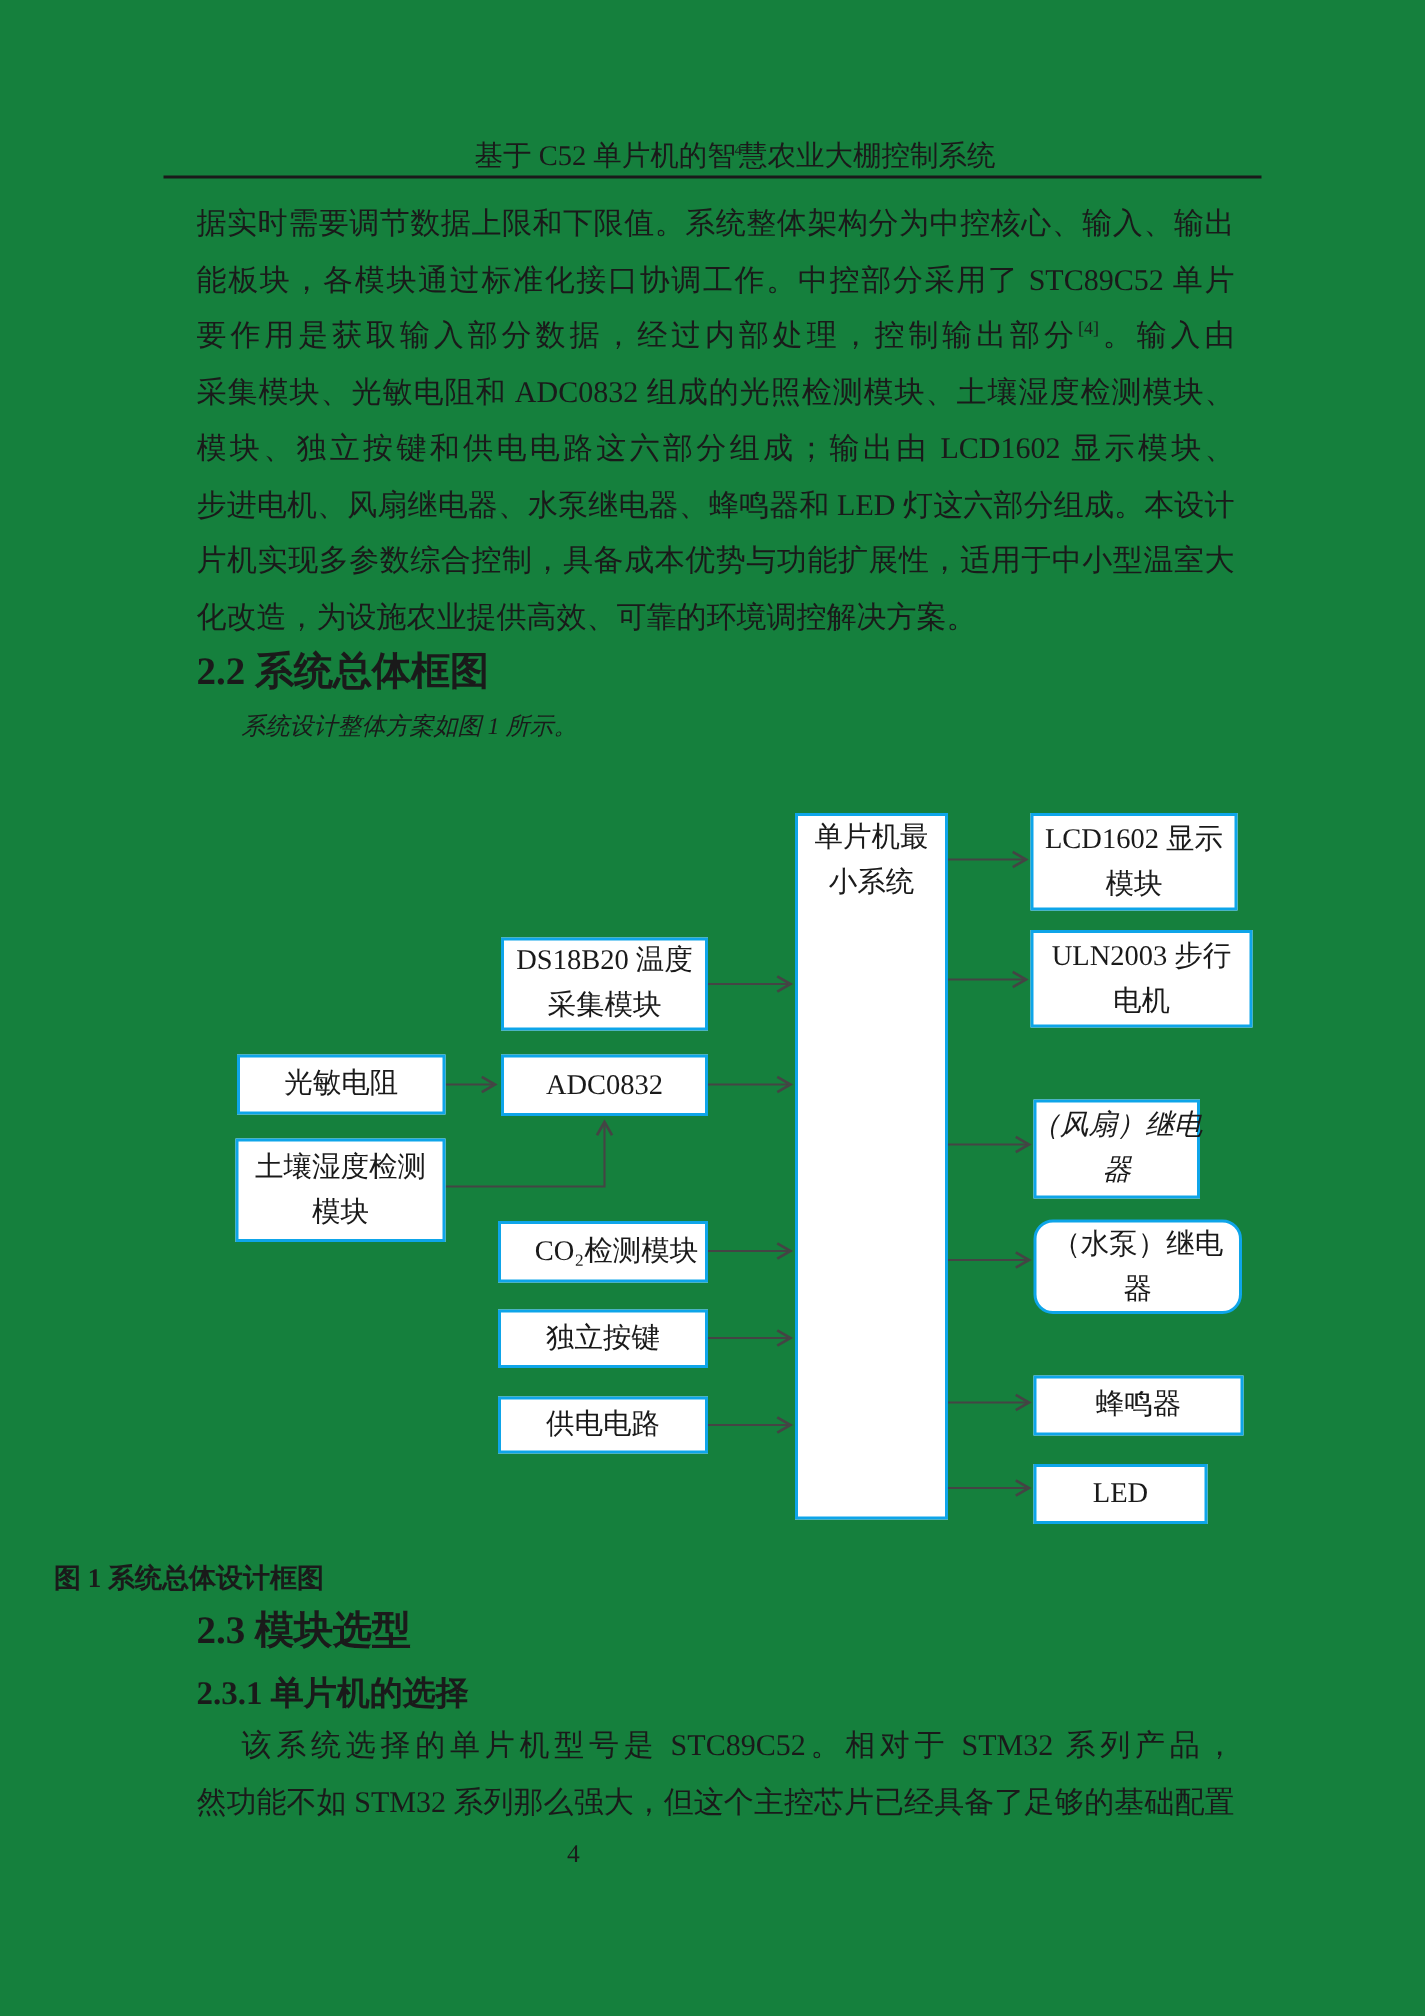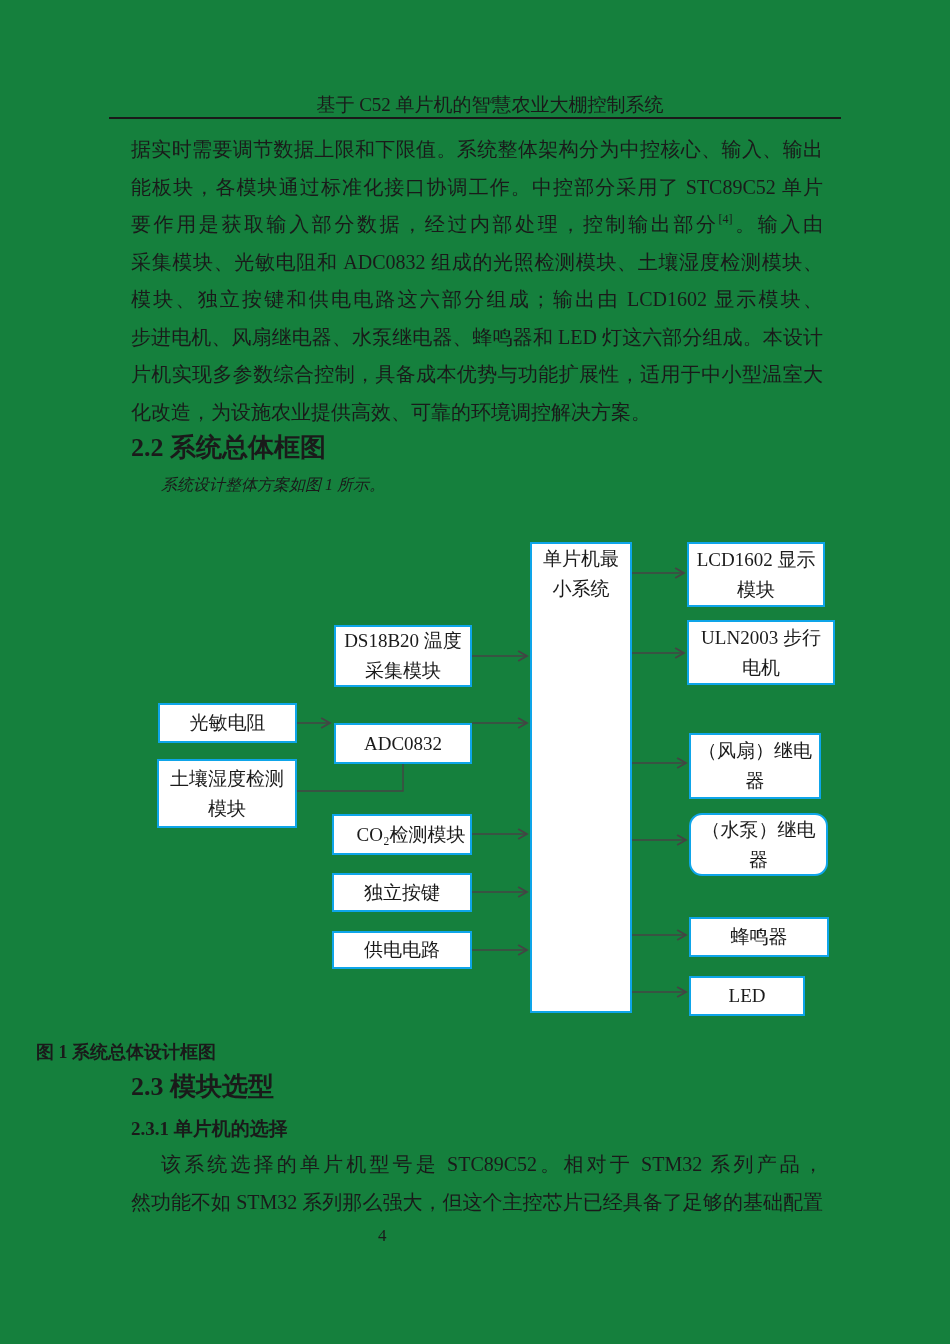--- a/index.html
+++ b/index.html
@@ -59,21 +59,21 @@
     position: absolute;
     left: 131px;
     font-size: 26px;
     font-weight: bold;
     font-family: "Liberation Serif", "DejaVu Sans", sans-serif;
     line-height: 30px;
   }
   .h-minor {
     position: absolute;
     left: 131px;
-    font-size: 19px;
+    font-size: 22px;
     font-weight: bold;
     font-family: "Liberation Serif", "DejaVu Sans", sans-serif;
     line-height: 26px;
     text-align: center;
   }
   .para-single {
     position: absolute;
     left: 131px;
     width: 692px;
     font-size: 16px;
@@ -157,21 +157,21 @@
           <polyline points="632,992 686,992" marker-end="url(#arrowhead)"></polyline>
         </g>
     </svg>
   <div class="dnode" style="left: 334px; top: 625px; width: 138px; height: 62px;">
         <div class="dlabel">DS18B20 温度</div>
         <div class="dlabel">采集模块</div>
       </div>
       <div class="dnode" style="left: 158px; top: 703px; width: 139px; height: 40px;">
         <div class="dlabel">光敏电阻</div>
       </div>
-      <div class="dnode" style="left: 334px; top: 703px; width: 138px; height: 41px; margin-top: 20px;">
+      <div class="dnode" style="left: 334px; top: 703px; width: 138px; height: 41px;">
         <div class="dlabel">ADC0832</div>
       </div>
       <div class="dnode" style="left: 157px; top: 759px; width: 140px; height: 69px;">
         <div class="dlabel">土壤湿度检测</div>
         <div class="dlabel">模块</div>
       </div>
       <div class="dnode" style="left: 332px; top: 814px; width: 140px; height: 41px; padding-left: 18px;">
         <div class="dlabel">CO₂检测模块</div>
       </div>
       <div class="dnode" style="left: 332px; top: 873px; width: 140px; height: 39px;">
@@ -185,21 +185,21 @@
         <div class="dlabel">小系统</div>
       </div>
       <div class="dnode" style="left: 687px; top: 542px; width: 138px; height: 65px;">
         <div class="dlabel">LCD1602 显示</div>
         <div class="dlabel">模块</div>
       </div>
       <div class="dnode" style="left: 687px; top: 620px; width: 148px; height: 65px;">
         <div class="dlabel">ULN2003 步行</div>
         <div class="dlabel">电机</div>
       </div>
-      <div class="dnode" style="left: 689px; top: 733px; width: 132px; height: 66px;">
+      <div class="dnode" style="left: 689px; top: 733px; width: 111px; height: 66px; font-style: italic;">
         <div class="dlabel">（风扇）继电</div>
         <div class="dlabel">器</div>
       </div>
       <div class="dnode" style="left: 689px; top: 813px; width: 139px; height: 63px; border-radius: 13px;">
         <div class="dlabel">（水泵）继电</div>
         <div class="dlabel">器</div>
       </div>
       <div class="dnode" style="left: 689px; top: 917px; width: 140px; height: 40px;">
         <div class="dlabel">蜂鸣器</div>
       </div>

